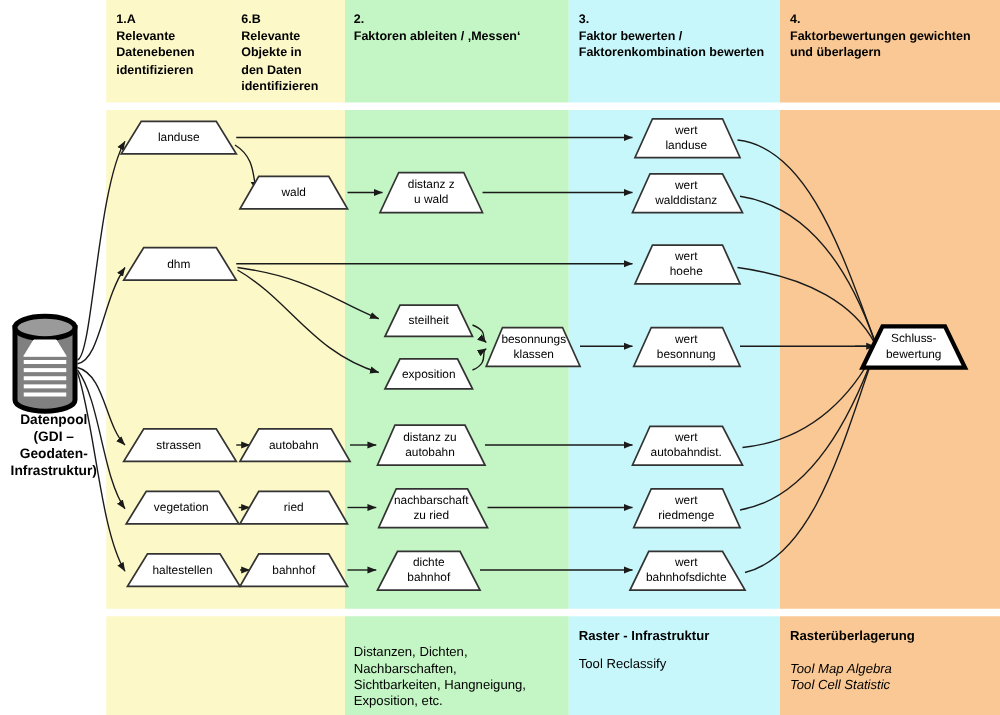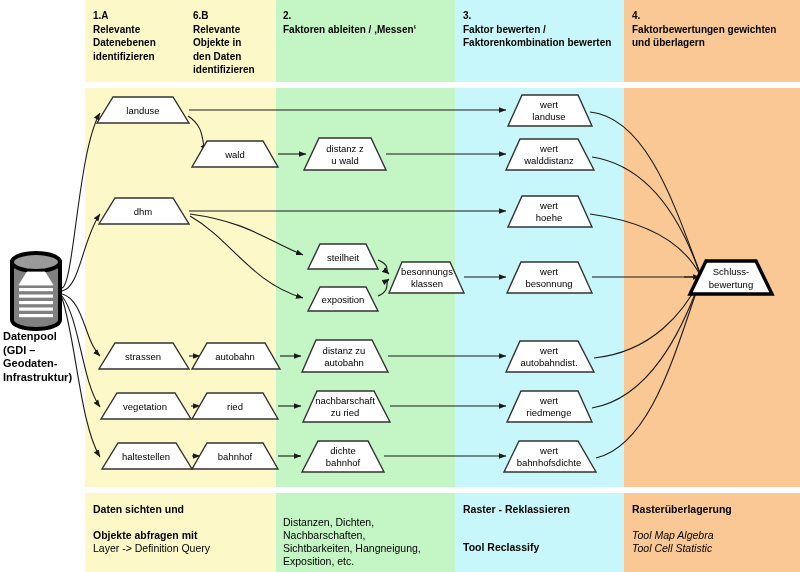--- a/index.html
+++ b/index.html
@@ -105,42 +105,36 @@
 identifizieren</div>
   <div class="col-head-text" style="left:283px; top:9px; width:172px;">2.
 Faktoren ableiten / ‚Messen‘</div>
   <div class="col-head-text" style="left:463px; top:9px; width:162px;">3.
 Faktor bewerten /
 Faktorenkombination bewerten</div>
   <div class="col-head-text" style="left:632px; top:9px; width:168px;">4.
 Faktorbewertungen gewichten
 und überlagern</div>
 
-  <div class="foot-block" style="left:93px; top:503px; width:180px;">
-    <div class="fb-bold">Daten sichten und
-
-Objekte abfragen mit</div>
-    <div class="fb-norm">Layer -&gt; Definition Query</div>
-  </div>
   <div class="foot-block" style="left:283px; top:503px; width:175px;">
     <div class="fb-norm" style="margin-top:13px;">Distanzen, Dichten, Nachbarschaften,
 Sichtbarkeiten, Hangneigung,
 Exposition, etc.</div>
   </div>
   <div class="foot-block" style="left:463px; top:503px; width:160px;">
-    <div class="fb-bold">Raster - Reklassieren</div>
-    <div class="fb-norm" style="margin-top:25px;font-weight:bold;">Tool Reclassify</div>
+    <div class="fb-bold">Raster - Infrastruktur</div>
+    <div class="fb-norm" style="margin-top:9px;">Tool Reclassify</div>
   </div>
   <div class="foot-block" style="left:632px; top:503px; width:165px;">
     <div class="fb-bold">Rasterüberlagerung</div>
     <div class="fb-norm" style="margin-top:13px;font-style:italic;">Tool Map Algebra
 Tool Cell Statistic</div>
   </div>
 
-  <div class="db-label" style="left:3px; top:330px; width:80px;">Datenpool
+  <div class="db-label" style="left:3px; top:330px; width:80px;text-align:center;">Datenpool
 (GDI –
 Geodaten-
 Infrastruktur)</div>
 
   <svg class="layer" viewBox="0 0 800 572">
     <g>
       <path d="M 12 262 L 12 320 A 24 9 0 0 0 60 320 L 60 262 Z" fill="#808080" stroke="#000000" stroke-width="4"></path>
       <ellipse cx="36" cy="262" rx="24" ry="9" fill="#9a9a9a" stroke="#000000" stroke-width="4"></ellipse>
       <path d="M 19 285 L 53 285 L 45 272 L 27 272 Z" fill="#ffffff" stroke="#ffffff" stroke-width="0.8"></path>
       <rect x="19" y="288" width="34" height="3.2" fill="#ffffff"></rect>

